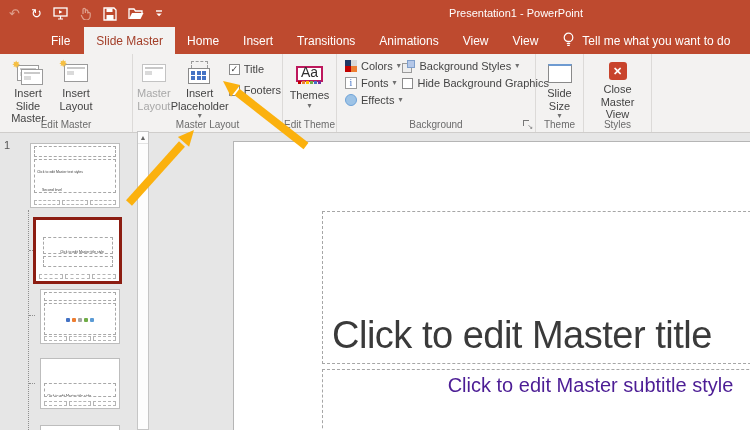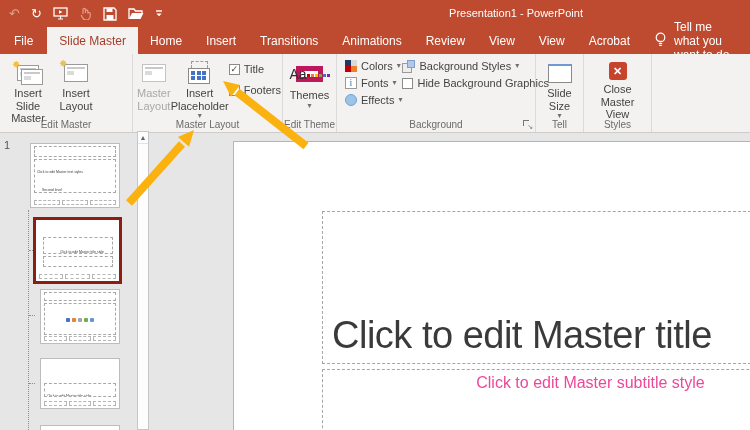--- a/index.html
+++ b/index.html
@@ -15,21 +15,21 @@
   .qat { display:flex; align-items:center; gap:11px; padding-left:9px; }
   .qat .g { font-size:13px; color:#fff; line-height:1; }
   .qat .dim { color:#DFA18E; }
   .qat svg { display:block; }
   .win-title { position:absolute; left:516px; top:7px; transform:translateX(-50%);
     font-size:11px; color:#fff; white-space:nowrap; }
   
   .tabrow { position:absolute; left:0; top:27px; width:750px; height:27px;
     background:#BE4A2F; display:flex; align-items:stretch; font-size:12px; color:#fff; }
   .tab { display:flex; align-items:center; padding:4px 12px; cursor:default; white-space:nowrap; }
-  .tab.file { padding:0 14px; }
+  .tab.file { padding:0 14px;margin-left:37px; }
   .tab.active { background:#F3F2F1; color:#A33E28; }
   .tellme { display:flex; align-items:center; gap:7px; padding:0 10px; margin-left:2px; }
   
   .ribbon { position:absolute; left:0; top:54px; width:750px; height:79px;
     background:#F3F2F1; border-bottom:1px solid #CFCDCB; display:flex; font-size:11px; color:#444; }
   .group { position:relative; height:100%; border-right:1px solid #DCDAD8; flex:none; }
   .group-label { position:absolute; bottom:2px; left:0; width:100%; text-align:center;
     font-size:10px; color:#6B6B6B; white-space:nowrap; }
   .grow { display:flex; padding:3px 4px 0 4px; }
   .bigbtn { width:48px; display:flex; flex-direction:column; align-items:center;
@@ -49,22 +49,22 @@
   .mini-slide { position:relative; width:16px; height:12px; background:#fff; border:1px solid #9A9A9A; }
   .mini-slide i { position:absolute; left:2px; right:2px; top:2px; height:2px; background:#C9C9C9; }
   .mini-slide b { position:absolute; left:2px; top:6px; width:7px; height:4px; background:#DADADA; }
   .spark { position:absolute; left:-5px; top:-5px; color:#F5BF42; font-size:10px; line-height:1; }
   .ph-icon { position:relative; width:26px; height:25px; }
   .ph-icon .dash { position:absolute; left:4px; top:0; width:17px; height:11px; border:1px dashed #9A9A9A; }
   .ph-icon .grid { position:absolute; left:1px; top:7px; width:22px; height:16px; background:#fff;
     border:1px solid #8A8A8A; display:grid; grid-template-columns:repeat(3,1fr);
     gap:1.5px; padding:2.5px; }
   .ph-icon .grid span { background:#4472C4; }
-  .themes-box { width:27px; height:16px; background:#fff; border:5px solid #be185d;
-    display:flex; align-items:center; justify-content:center; }
+  .themes-box { width:27px; height:16px; background:#fff; border:2px solid #be185d;
+    display:flex; flex-direction:column; align-items:center; justify-content:center; }
   .themes-box .aa { font-size:14px; color:#2F2F2F; line-height:1; }
   .themes-box .dots { display:flex; gap:1px; margin-top:2px; }
   .themes-box .dots span { width:3px; height:3px; }
   .quad { width:12px; height:12px; display:grid; grid-template-columns:1fr 1fr; }
   .fonts-ic { width:12px; height:12px; background:#fff; border:1px solid #9A9A9A;
     font-family:"Liberation Serif",serif; font-size:10px; line-height:10px; color:#4472C4; text-align:center; }
   .fx-ic { width:12px; height:12px; border-radius:50%; background:#9DC3E6; border:1px solid #6FA3D8; }
   .bgs-ic { position:relative; width:13px; height:13px; }
   .bgs-ic .sq { position:absolute; left:0; bottom:0; width:10px; height:10px; background:#EDEDED; border:1px solid #9A9A9A; }
   .bgs-ic .hd { position:absolute; right:0; top:0; width:8px; height:8px; background:#B4C7E7; border:1px solid #7F9FCB; }
@@ -103,21 +103,21 @@
   .vscroll .up { height:12px; border-bottom:1px solid #E3E3E3; font-size:7px; line-height:12px;
     text-align:center; color:#666; }
   
   .canvas { position:absolute; left:233px; top:141px; width:517px; height:289px;
     background:#fff; border-left:1px solid #B5B5B5; border-top:1px solid #B5B5B5; overflow:hidden; }
   .ph-title { position:absolute; left:88px; top:69px; width:800px; height:153px;
     border:1px dashed #A6A6A6; display:flex; align-items:flex-end; padding:0 0 6px 9px; }
   .ph-title span { font-size:38px; letter-spacing:-0.5px; color:#3A3A3A; white-space:nowrap; }
   .ph-sub { position:absolute; left:88px; top:227px; width:537px; height:90px;
     border:1px dashed #A6A6A6; text-align:center; padding-top:4px; }
-  .ph-sub span { font-size:16px; color:#ec4899; white-space:nowrap; }
+  .ph-sub span { font-size:20px; color:#4c1d95; white-space:nowrap; }
   
   .arrows { position:absolute; left:0; top:0; width:750px; height:430px; pointer-events:none; z-index:60; }
 </style>
 </head>
 <body>
 
 <div class="titlebar">
   <div class="qat">
     <span class="g dim">↶</span>
     <span class="g">↻</span>
@@ -156,24 +156,22 @@
   <div class="win-title">Presentation1  -  PowerPoint</div>
 </div>
 
 <div class="tabrow">
   <div class="tab file">File</div>
   <div class="tab active">Slide Master</div>
   <div class="tab">Home</div>
   <div class="tab">Insert</div>
   <div class="tab">Transitions</div>
   <div class="tab">Animations</div>
-  <div class="tab">Review</div>
   <div class="tab">View</div>
   <div class="tab">View</div>
-  <div class="tab">Acrobat</div>
   <div class="tellme">
     <span>
       <svg width="13" height="15" viewBox="0 0 13 15">
           <circle cx="6.5" cy="5.5" r="4.3" fill="none" stroke="#fff" stroke-width="1.2"></circle>
           <path d="M4.8 11.5 h3.4 M5.2 13.3 h2.6" stroke="#fff" stroke-width="1.2"></path>
           <path d="M5 9.4 h3" stroke="#fff" stroke-width="1.2"></path>
         </svg>
     </span>
     <span>Tell me what you want to do</span>
   </div>
@@ -326,21 +324,21 @@
   <div class="group" style="width:48px">
     <div class="grow" style="justify-content:center">
       <div class="bigbtn">
         <span class="ic">
             <span class="size-ic"></span>
           </span>
         <span>Slide Size</span>
         <span class="caret">▾</span>
       </div>
     </div>
-    <div class="group-label">Tell</div>
+    <div class="group-label">Theme</div>
   </div>
 
   <div class="group" style="width:68px">
     <div class="grow" style="justify-content:center">
       <div class="bigbtn" style="width:62px">
         <span class="ic" style="height:24px">
           <span class="close-ic">✕</span>
         </span>
         <span>Close Master View</span>
       </div>

